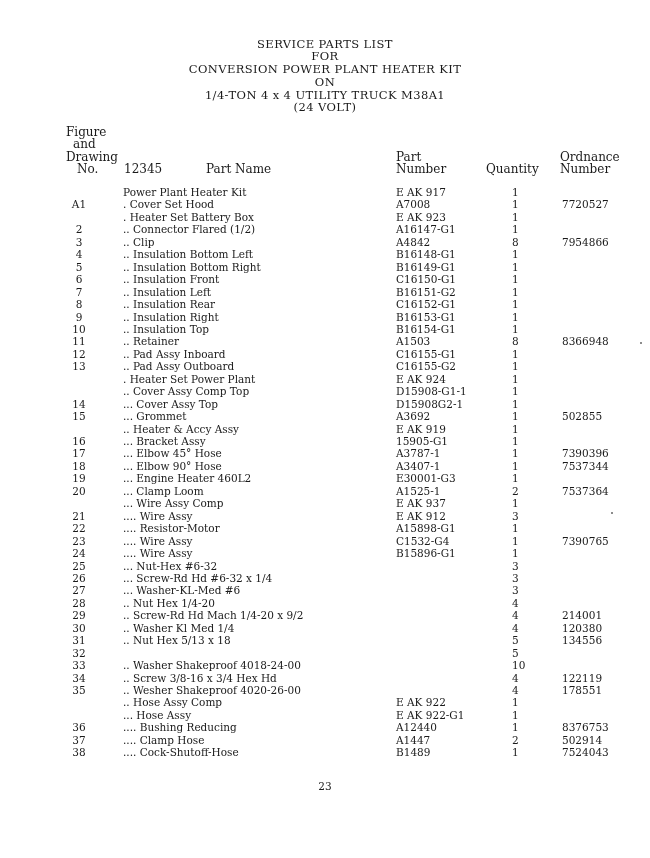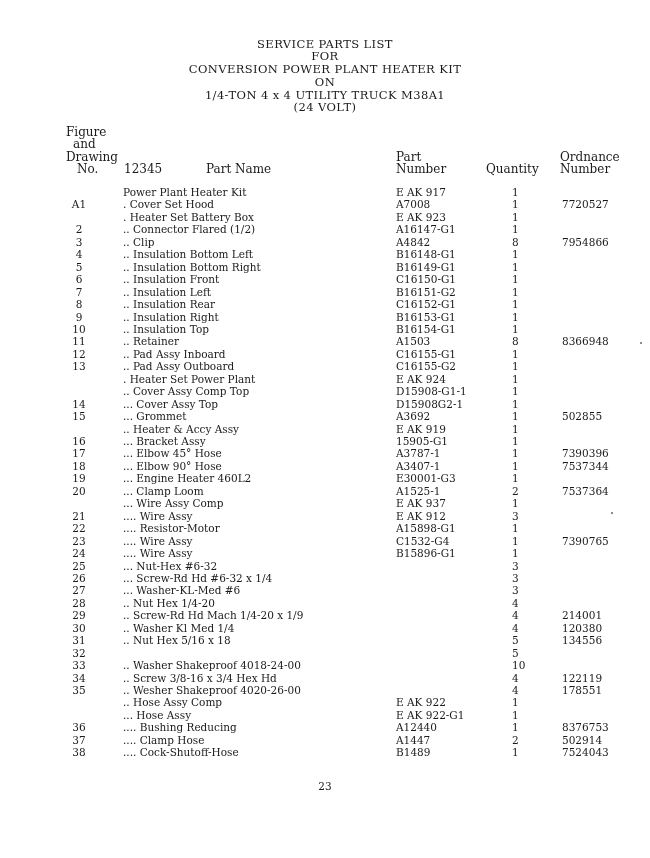--- a/index.html
+++ b/index.html
@@ -277,35 +277,35 @@
     </div>
     <div class="row" style="top: 596.85px;">
       <span class="c-fig">28</span>
       <span class="c-name">.. Nut Hex 1/4-20</span>
       <span class="c-part"></span>
       <span class="c-qty">4</span>
       <span class="c-ord"></span>
     </div>
     <div class="row" style="top: 609.3px;">
       <span class="c-fig">29</span>
-      <span class="c-name">.. Screw-Rd Hd Mach 1/4-20 x 1/9</span>
+      <span class="c-name">.. Screw-Rd Hd Mach 1/4-20 x 9/2</span>
       <span class="c-part"></span>
       <span class="c-qty">4</span>
       <span class="c-ord">214001</span>
     </div>
     <div class="row" style="top: 621.75px;">
       <span class="c-fig">30</span>
       <span class="c-name">.. Washer Kl Med 1/4</span>
       <span class="c-part"></span>
       <span class="c-qty">4</span>
       <span class="c-ord">120380</span>
     </div>
     <div class="row" style="top: 634.2px;">
       <span class="c-fig">31</span>
-      <span class="c-name">.. Nut Hex 5/16 x 18</span>
+      <span class="c-name">.. Nut Hex 5/13 x 18</span>
       <span class="c-part"></span>
       <span class="c-qty">5</span>
       <span class="c-ord">134556</span>
     </div>
     <div class="row" style="top: 646.65px;">
       <span class="c-fig">32</span>
       <span class="c-part"></span>
       <span class="c-qty">5</span>
       <span class="c-ord"></span>
     </div>

